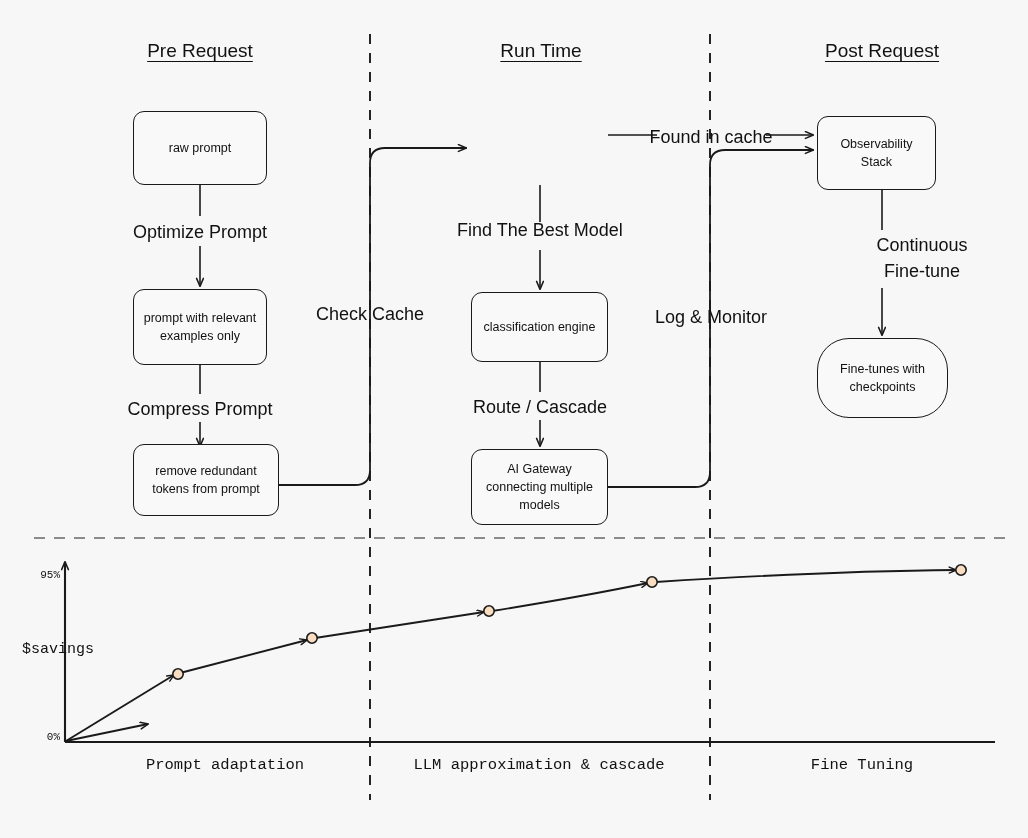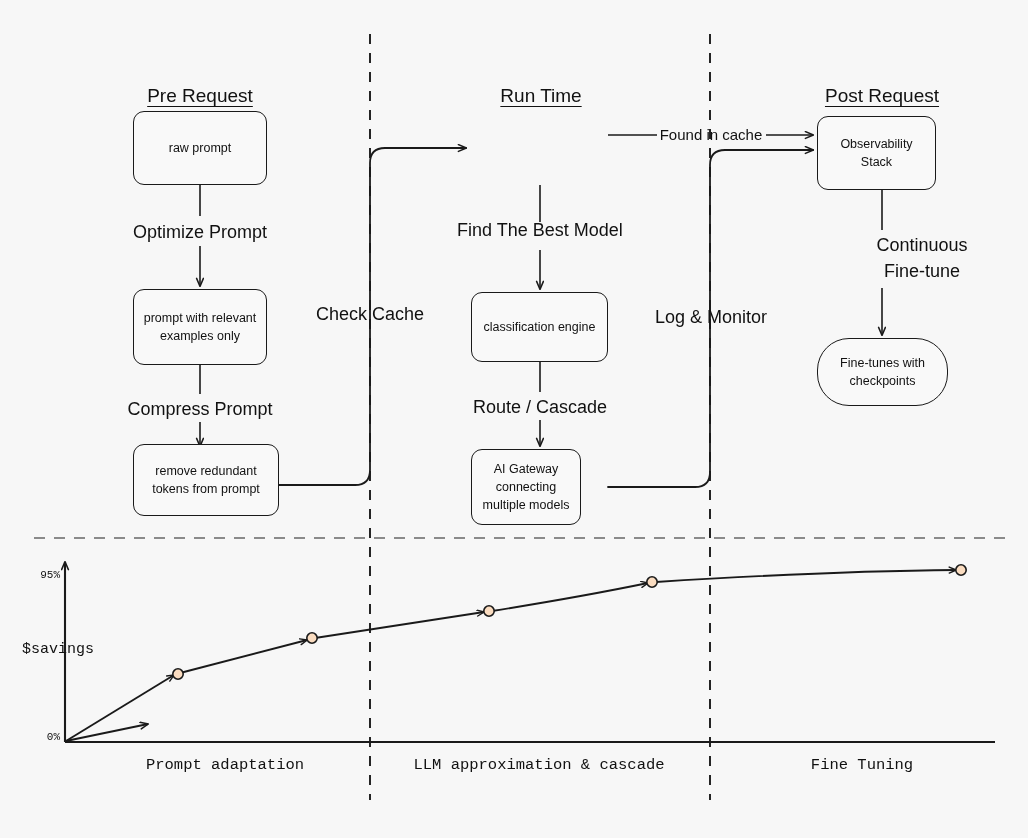--- a/index.html
+++ b/index.html
@@ -26,21 +26,20 @@
   .col-title {
     position: absolute;
     font-family: "Liberation Sans", sans-serif;
     font-size: 19px;
     color: #111111;
     text-decoration: underline;
     text-underline-offset: 4px;
     white-space: nowrap;
     transform: translateX(-50%);
     text-align: center;
-    margin-top: 45px;
   }
   .node-box {
     position: absolute;
     box-sizing: border-box;
     background: #f9f9f9;
     border: 1.6px solid #1a1a1a;
     border-radius: 11px;
     display: flex;
     align-items: center;
     justify-content: center;
@@ -55,21 +54,21 @@
     position: absolute;
     font-family: "Liberation Sans", sans-serif;
     font-size: 18px;
     color: #111111;
     white-space: pre-line;
     text-align: center;
     transform: translateX(-50%);
     line-height: 1.45;
   }
   .edge-label.small {
-    font-size: 15px;
+    font-size: 18px;
   }
   .chart-text {
     position: absolute;
     font-family: "Liberation Mono", monospace;
     color: #111111;
     white-space: nowrap;
   }
   .axis-tick {
     font-size: 11px;
     transform: translate(-100%, -50%);
@@ -149,27 +148,27 @@
 
   <div class="node-box" style="left:133px; top:289px; width:134px; height:76px;">prompt with relevant
 examples only</div>
 
   <div class="node-box" style="left:133px; top:432px; width:146px; height:72px;margin-top:12px;">remove redundant
 tokens from prompt</div>
 
 
   <div class="node-box" style="left:471px; top:292px; width:137px; height:70px;">classification engine</div>
 
-  <div class="node-box" style="left:471px; top:449px; width:110px; height:76px;">AI Gateway
+  <div class="node-box" style="left:471px; top:449px; width:137px; height:76px;">AI Gateway
 connecting multiple
 models</div>
 
   <div class="node-box" style="left:817px; top:116px; width:119px; height:74px;">Observability Stack</div>
 
-  <div class="node-box" style="left:817px; top:338px; width:131px; height:68px;border-radius:32px;">Fine-tunes with
+  <div class="node-box" style="left:817px; top:338px; width:131px; height:80px;border-radius:32px;">Fine-tunes with
 checkpoints</div>
 
   <div class="edge-label" style="left:200px; top:219px;">Optimize Prompt</div>
 
   <div class="edge-label" style="left:200px; top:396px;">Compress Prompt</div>
 
   <div class="edge-label" style="left:370px; top:301px;">Check Cache</div>
 
   <div class="edge-label" style="left:540px; top:217px;">Find The Best Model</div>
 

